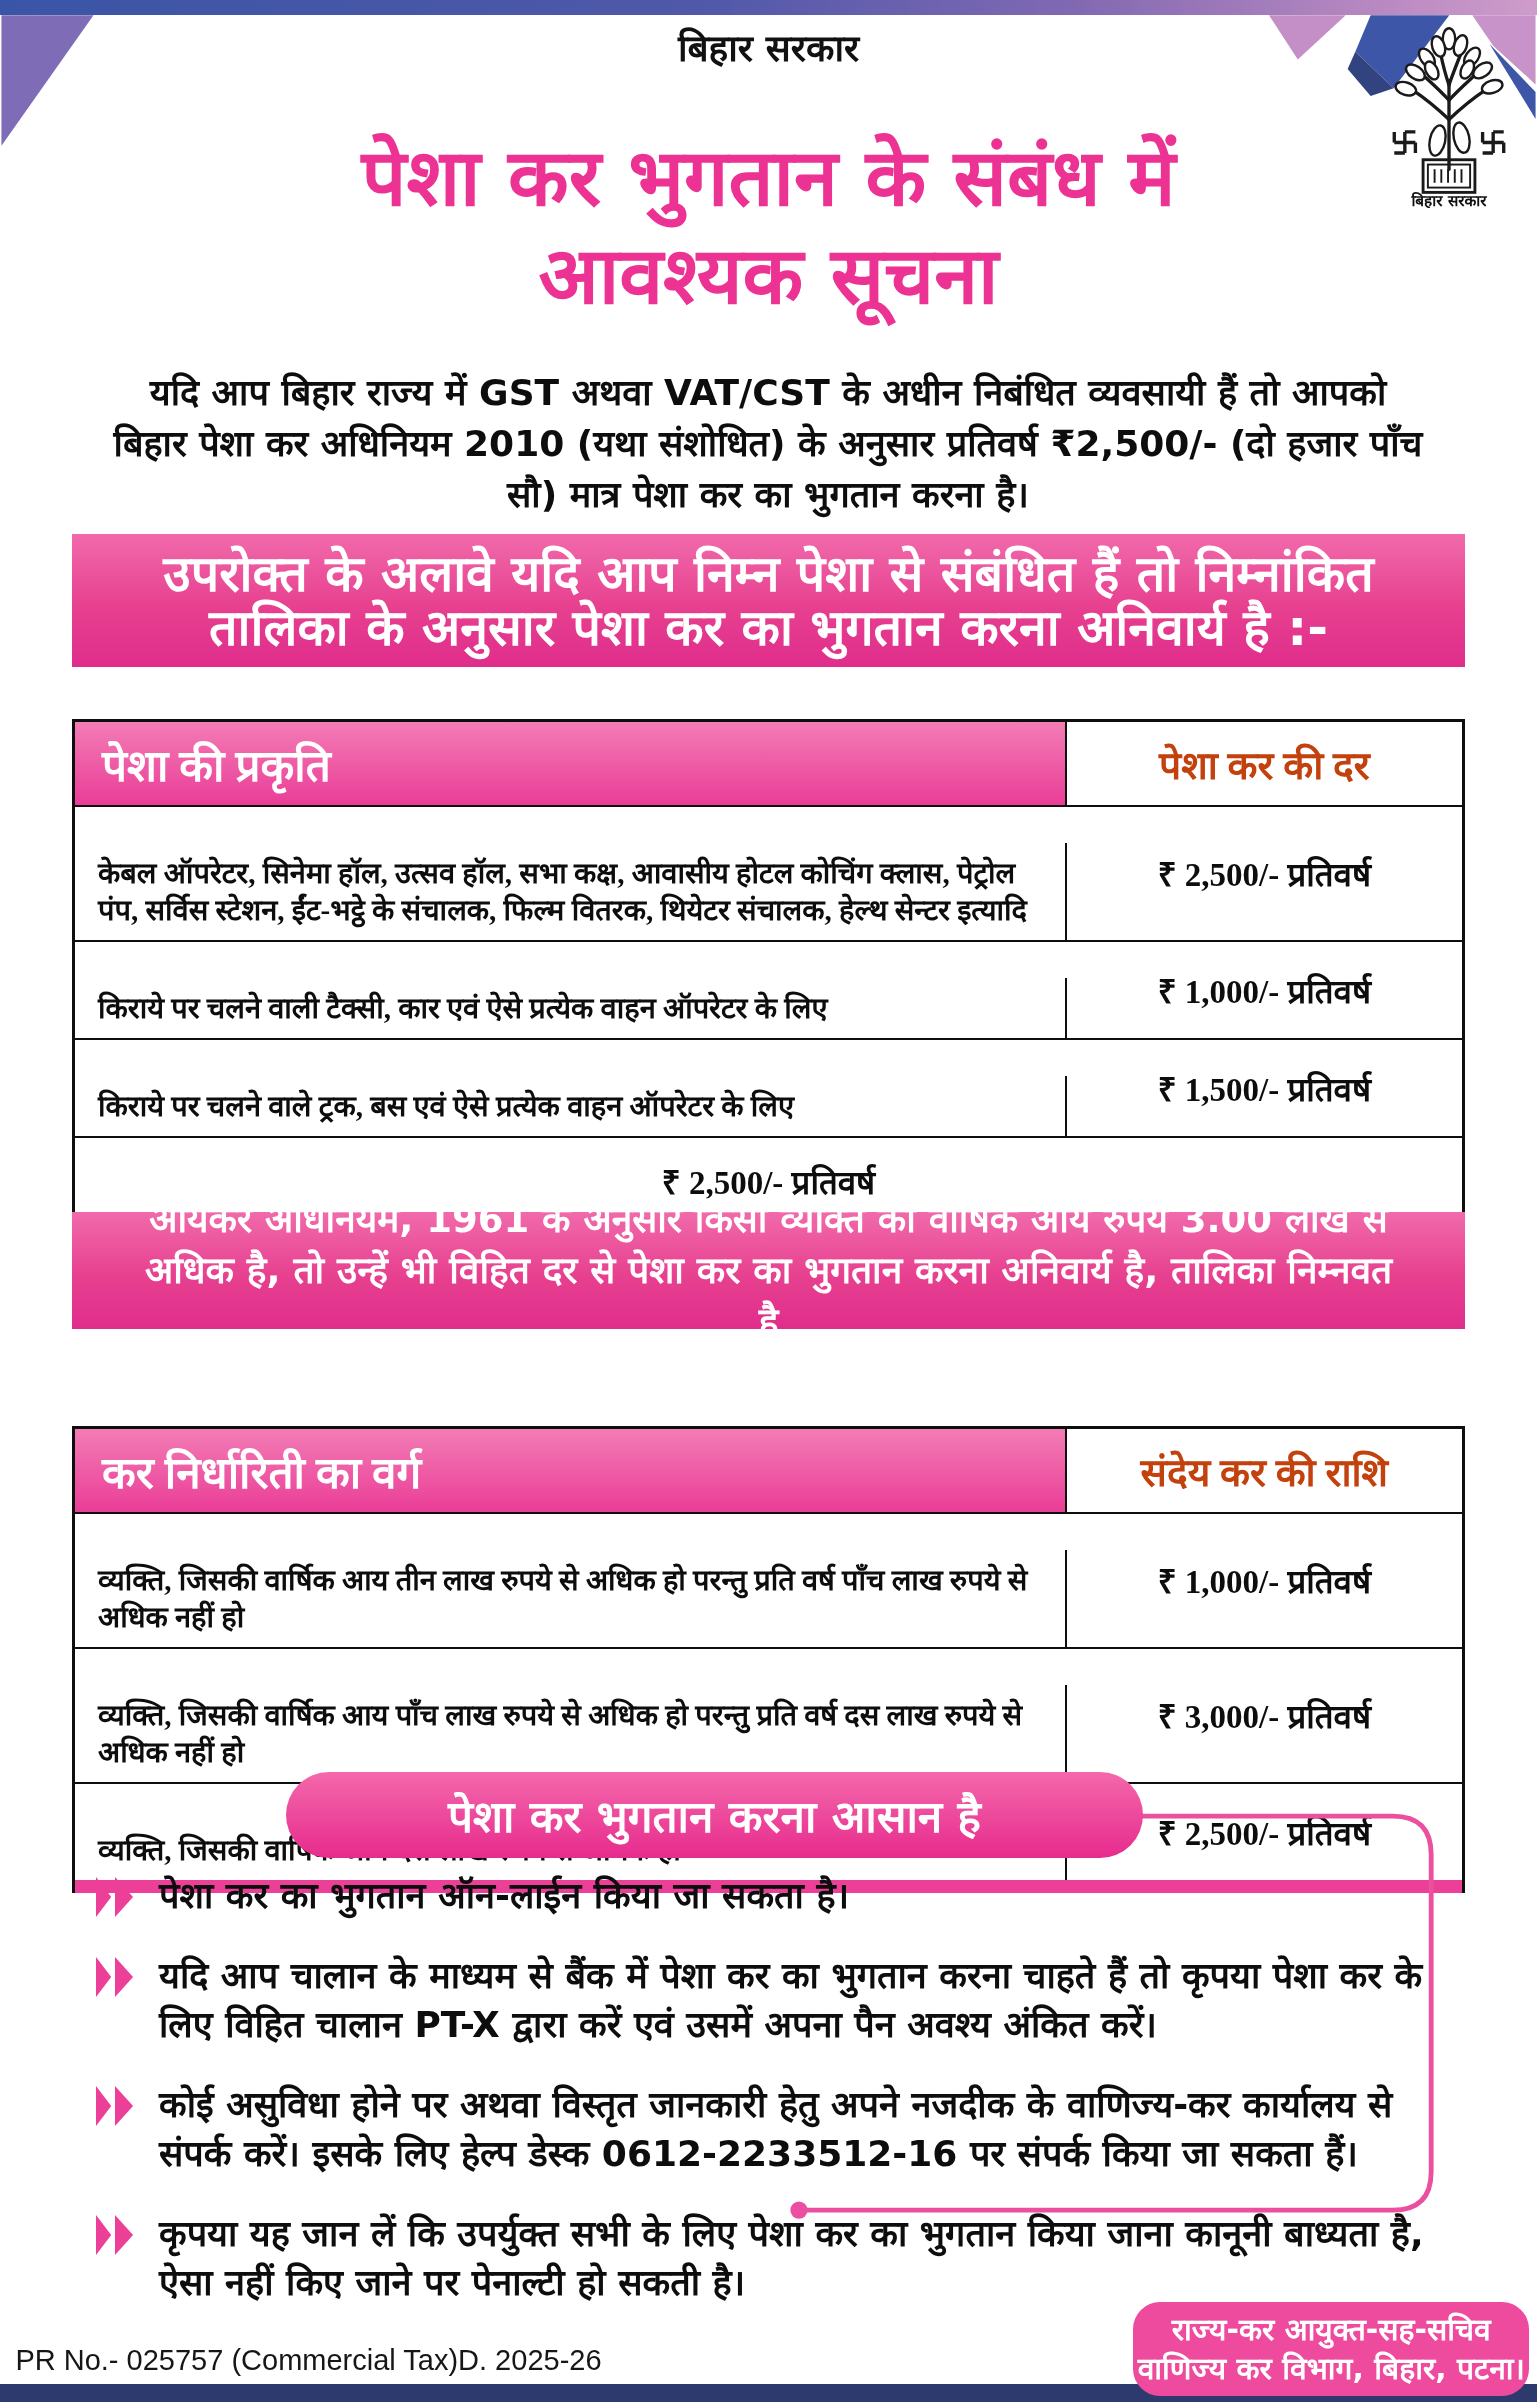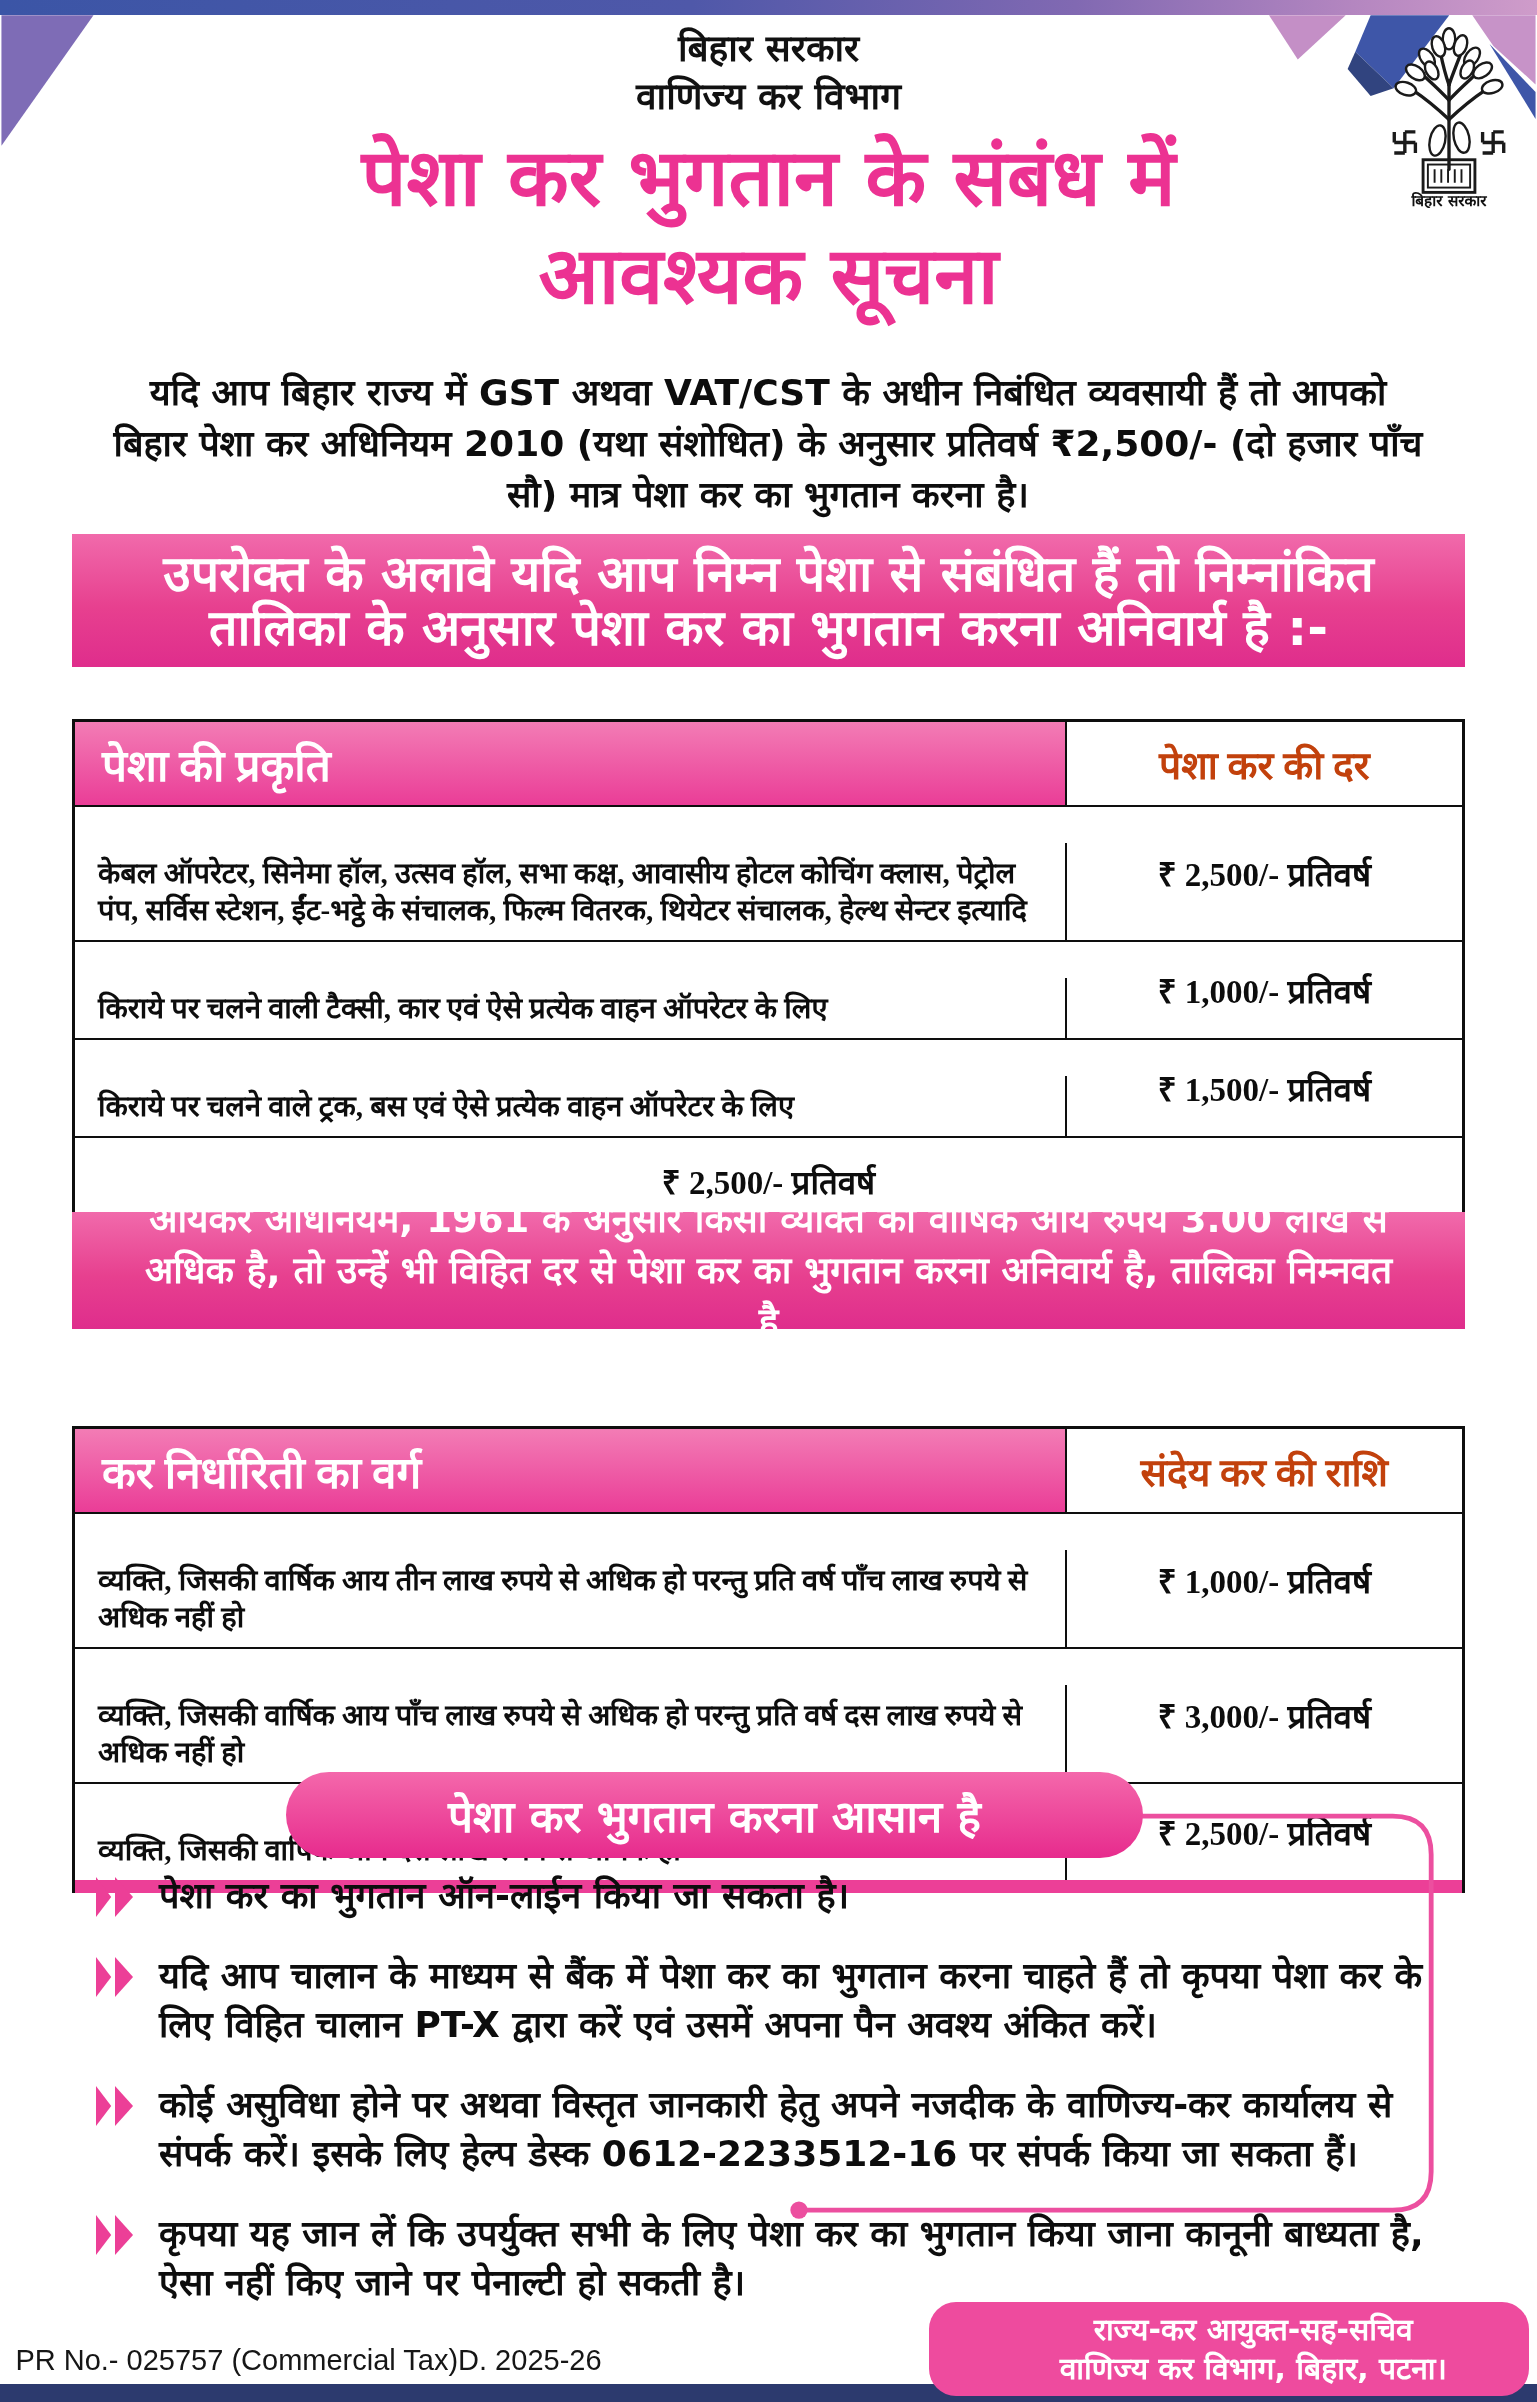--- a/index.html
+++ b/index.html
@@ -51,43 +51,42 @@
         color:#fff;font-size:44px;font-weight:800;display:flex;align-items:center;justify-content:center;z-index:2;}
   .connector{position:absolute;left:749px;top:1795px;z-index:1;}
   
   .bullets{position:absolute;top:1871px;left:96px;width:1353px;}
   .bullet{display:flex;align-items:flex-start;gap:25px;margin-bottom:31px;}
   .bullet .arrow{flex:0 0 auto;margin-top:5.8px;}
   .btext{font-size:36px;line-height:49px;font-weight:700;}
   
   .pr{position:absolute;left:15.4px;top:2344px;font-size:29px;color:#161616;
       font-family:"Liberation Sans","DejaVu Sans",sans-serif;}
-  .sign{position:absolute;right:7.7px;top:2302px;width:552px;height:94px;background:#ee4b9e;
+  .sign{position:absolute;right:7.7px;top:2302px;width:396px;height:94px;background:#ee4b9e;
         border-radius:27px;color:#fff;text-align:center;display:flex;flex-direction:column;
-        justify-content:center;font-weight:800;font-size:30px;line-height:39px;z-index:2;padding-left:48px;}
+        justify-content:center;font-weight:800;font-size:30px;line-height:39px;z-index:2;}
   .bottom-bar{position:absolute;left:0;bottom:0;width:1537px;height:19px;background:#2c3a6e;}
 </style>
 </head>
 <body>
 
 <div class="page">
 
   <div class="top-bar"></div>
   <svg class="corner-decor" width="1537" height="163" viewBox="0 0 1600 170">
     <polygon points="0,16 96,16 0,152" fill="#7e6cb6"></polygon>
     <polygon points="1322,16 1402,16 1352,62" fill="#c48fc6"></polygon>
     <polygon points="1428,16 1510,16 1452,92 1412,54" fill="#3e56a8"></polygon>
     <polygon points="1412,54 1452,92 1428,100 1404,72" fill="#31447f"></polygon>
     <polygon points="1534,16 1600,16 1600,88 1556,48" fill="#c793c8"></polygon>
     <polygon points="1552,46 1600,96 1600,124" fill="#3e56a8"></polygon>
   </svg>
 
   <div class="gov-header">
     <div class="gov-line">बिहार सरकार</div>
-    <div class="gov-line">वाणिज्य कर विभाग</div>
   </div>
 
   <div class="logo">
     <svg width="144" height="181" viewBox="0 0 150 188">
       <g stroke="#1a1a1a" fill="none" stroke-width="3.5" stroke-linecap="round">
         <line x1="75" y1="148" x2="75" y2="56"></line>
         <path d="M75 96 C60 82 50 74 38 66"></path>
         <path d="M75 96 C90 82 100 74 112 66"></path>
         <path d="M75 76 C62 62 52 54 44 46"></path>
         <path d="M75 76 C88 62 98 54 106 46"></path>

